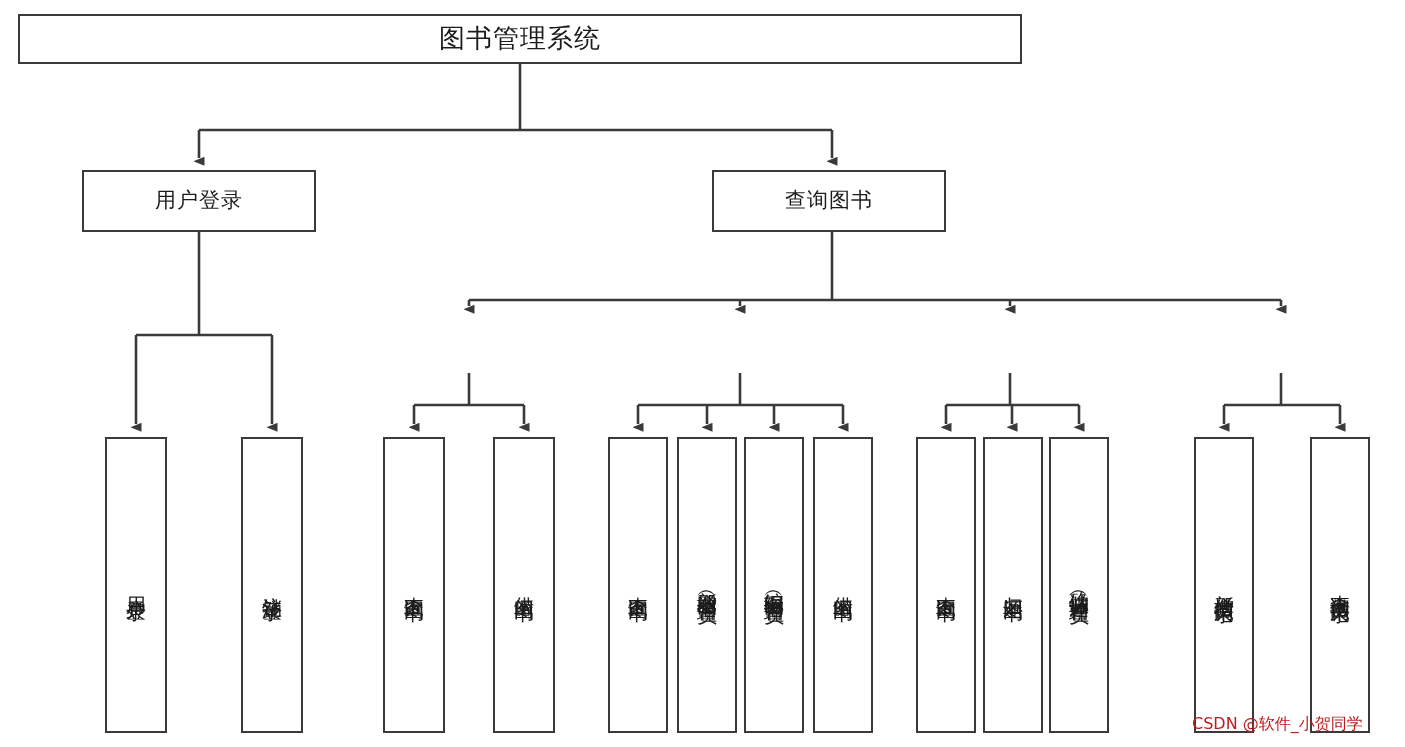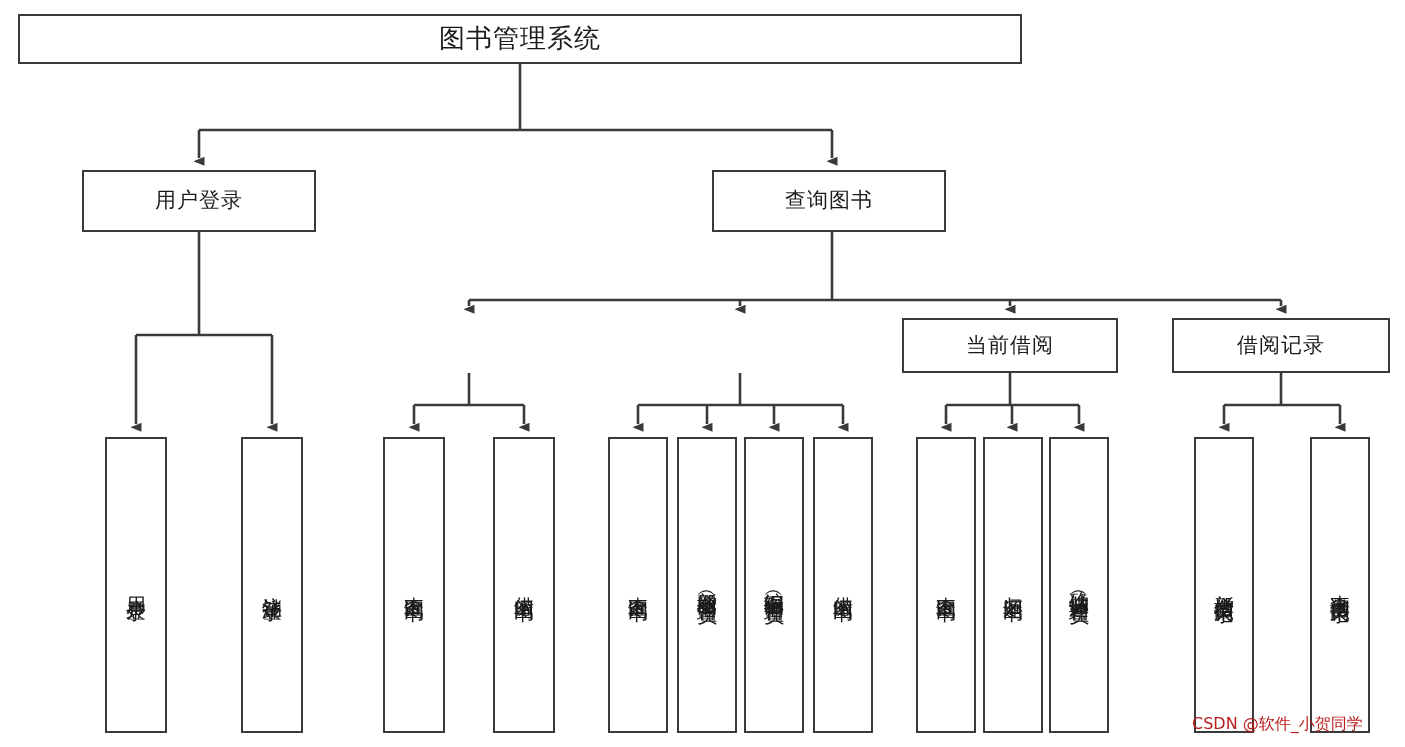--- a/index.html
+++ b/index.html
@@ -118,22 +118,20 @@
       <path d="M1224,405 L1224,424" marker-end="url(#arrow)"></path>
       <path d="M1340,405 L1340,424" marker-end="url(#arrow)"></path>
     </g>
   </svg>
 
   <div class="node horizontal root" style="left:18px; top:14px; width:1004px; height:50px;">图书管理系统</div>
 
   <div class="node horizontal" style="left:82px; top:170px; width:234px; height:62px;">用户登录</div>
   <div class="node horizontal" style="left:712px; top:170px; width:234px; height:62px;">查询图书</div>
 
-  <div class="node horizontal" style="left:902px; top:318px; width:216px; height:55px;">当前借阅</div>
-  <div class="node horizontal" style="left:1172px; top:318px; width:218px; height:55px;">借阅记录</div>
 
   <div class="node vertical" style="left:105px; top:437px; width:62px; height:296px;">用户登录</div>
   <div class="node vertical" style="left:241px; top:437px; width:62px; height:296px;">注销登录</div>
 
   <div class="node vertical" style="left:383px; top:437px; width:62px; height:296px;">查询图书</div>
   <div class="node vertical" style="left:493px; top:437px; width:62px; height:296px;">借阅图书</div>
 
   <div class="node vertical" style="left:608px; top:437px; width:60px; height:296px;">查询图书</div>
   <div class="node vertical" style="left:677px; top:437px; width:60px; height:296px;">新增图书（管理员）</div>
   <div class="node vertical" style="left:744px; top:437px; width:60px; height:296px;">编辑图书（管理员）</div>

